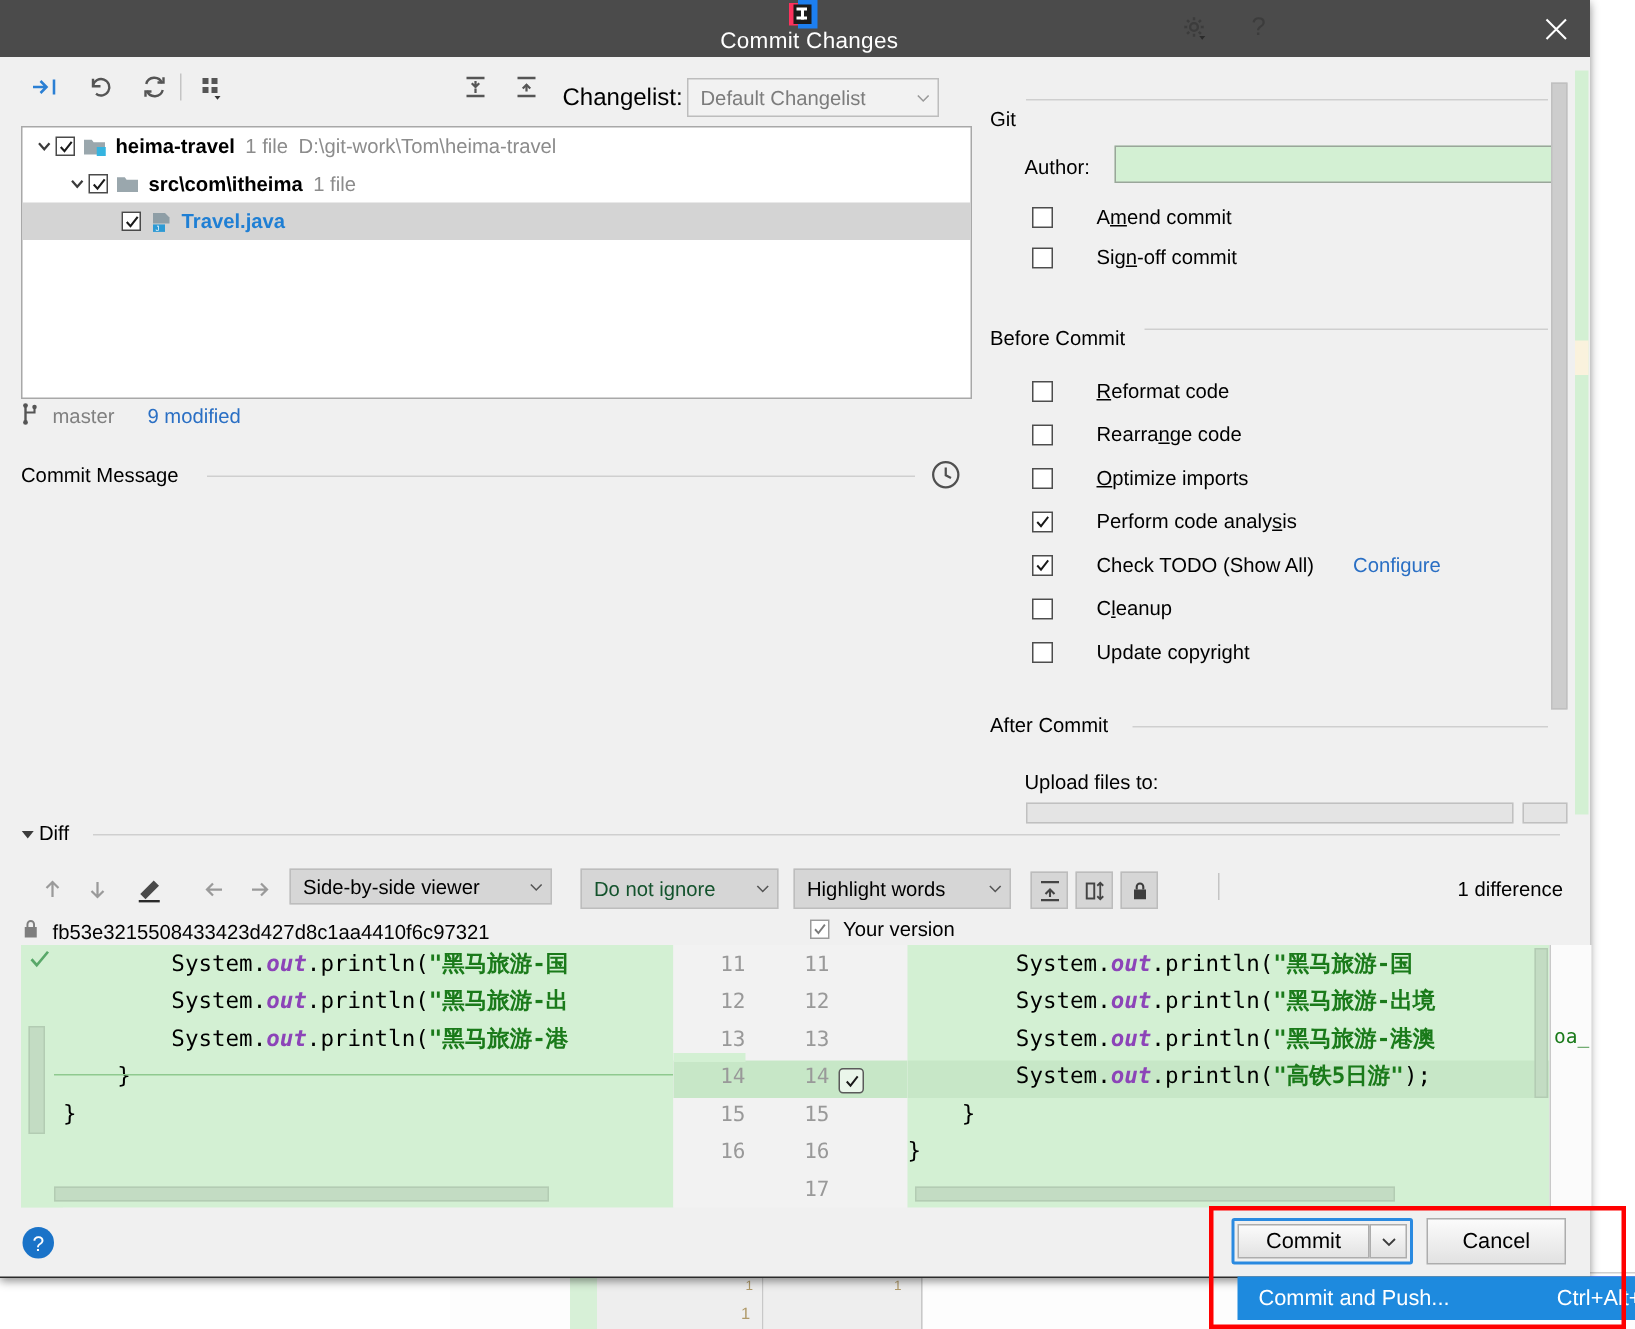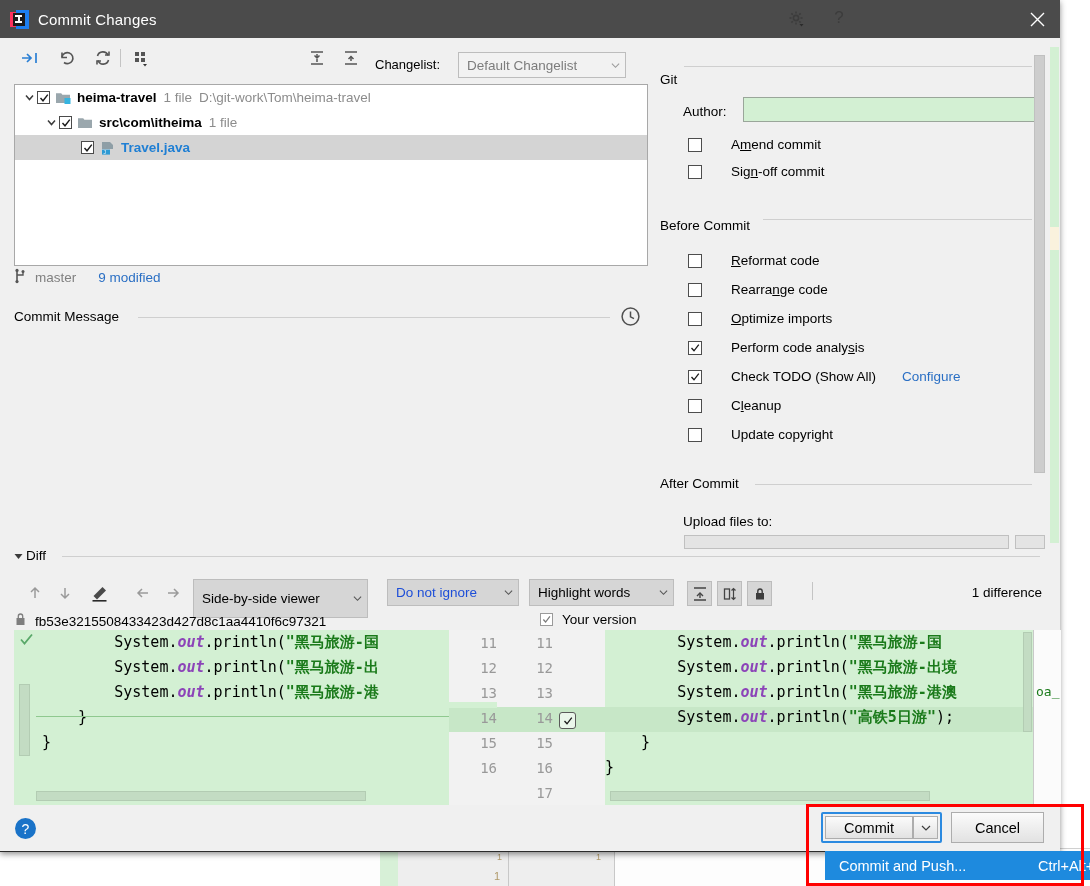--- a/index.html
+++ b/index.html
@@ -19,37 +19,37 @@
   #bg-num2{position:absolute;left:494px;top:870px;font-size:11px;color:#b09a6a;}
   #bg-num3{position:absolute;left:596px;top:852px;font-size:9px;color:#b09a6a;}
   #bg-line{position:absolute;left:890px;top:851px;width:200px;height:2px;background:#1414dd;}
   #bg-line2{position:absolute;left:890px;top:858px;width:200px;height:1px;background:#2222cc;}
   #bg-dot1{position:absolute;left:1029px;top:849px;width:4px;height:4px;background:#1414dd;}
   #bg-dot2{position:absolute;left:1080px;top:855px;width:4px;height:4px;background:#3333cc;}
 
   
   #dialog{position:absolute;left:0;top:0;width:1060px;height:851px;background:#f0f0f0;
           box-shadow:0 2px 6px rgba(0,0,0,.45);border-bottom:1px solid #2b2b2b;}
-  .titlebar{height:38px;background:#4b4b4b;color:#fff;display:flex;align-items:center;padding:0 0 0 10px;}
+  .titlebar{height:38px;background:#4b4b4b;color:#fff;display:flex;align-items:center;padding:0 0 0 10px;flex-direction:column;}
   .titlebar .ttl{font-size:15px;margin-left:9px;letter-spacing:.2px;}
   .ij-icon{width:19px;height:19px;position:relative;flex:0 0 auto;}
   .ij-icon .b1{position:absolute;left:0;top:2px;width:9px;height:15px;background:#fe315d;}
   .ij-icon .b2{position:absolute;left:6px;top:0;width:13px;height:19px;background:#1d7ff0;}
   .ij-icon .b3{position:absolute;left:3px;top:3px;width:12px;height:13px;background:#1b1b1b;}
   .ij-icon .b4{position:absolute;left:5px;top:5px;width:7px;height:2px;background:#fff;}
   .ij-icon .b5{position:absolute;left:8px;top:6px;width:2px;height:7px;background:#fff;}
   .ij-icon .b6{position:absolute;left:5px;top:11px;width:7px;height:2px;background:#fff;}
   .closebtn{position:absolute;right:0;top:0;width:46px;height:38px;display:flex;align-items:center;justify-content:center;cursor:default;}
   .closebtn svg{display:block;}
 
   
   .toolbar{position:absolute;left:0;top:38px;width:1060px;height:39px;}
   .tbtn{position:absolute;top:7px;width:26px;height:25px;display:flex;align-items:center;justify-content:center;cursor:default;}
   .tsep{position:absolute;top:11px;width:1px;height:18px;background:#c4c4c4;}
-  .lbl-changelist{position:absolute;left:375px;top:57px;font-size:13px;color:#000;}
+  .lbl-changelist{position:absolute;left:375px;top:57px;font-size:16px;color:#000;}
   .combo{position:absolute;box-sizing:border-box;border:1px solid #bdbdbd;background:#f2f2f2;
          display:flex;align-items:center;justify-content:space-between;padding:0 5px 0 8px;cursor:default;}
   .combo .txt{color:#7c7c7c;font-size:13.5px;white-space:nowrap;overflow:hidden;}
   .chev{width:9px;height:9px;flex:0 0 auto;}
 
   
   .tree{position:absolute;left:14px;top:84px;width:632px;height:180px;background:#fff;border:1px solid #a8a8a8;overflow:hidden;}
   .trow{display:flex;align-items:center;height:25px;padding-left:6px;white-space:nowrap;}
   .trow.sel{background:#d4d4d4;align-items:center;}
   .arrow{width:16px;height:16px;flex:0 0 auto;display:flex;align-items:center;justify-content:center;}
@@ -384,28 +384,28 @@
           <path d="M13 8 H3 M7 4 L3 8 L7 12" stroke="#9a9a9a" stroke-width="1.5" fill="none"></path>
         </svg>
     </span>
     <span class="dbtn" style="left:160px">
       <svg width="16" height="16" viewBox="0 0 16 16">
           <path d="M3 8 H13 M9 4 L13 8 L9 12" stroke="#9a9a9a" stroke-width="1.5" fill="none"></path>
         </svg>
     </span>
   </div>
 
-  <span class="combo" style="left:193px;top:579px;width:175px;height:39px;background:#d6d6d6;">
+  <span class="combo" style="left:193px;top:579px;width:175px;height:24px;background:#d6d6d6;">
     <span class="txt" style="color:#000">Side-by-side viewer</span>
     <svg class="chev" viewBox="0 0 10 10">
         <path d="M1 3 L5 7 L9 3" stroke="#555" stroke-width="1.2" fill="none"></path>
       </svg>
   </span>
   <span class="combo" style="left:387px;top:579px;width:132px;height:27px;background:#d6d6d6;">
-    <span class="txt" style="color:#1d4ed8">Do not ignore</span>
+    <span class="txt" style="color:#14532d">Do not ignore</span>
     <svg class="chev" viewBox="0 0 10 10">
         <path d="M1 3 L5 7 L9 3" stroke="#555" stroke-width="1.2" fill="none"></path>
       </svg>
   </span>
   <span class="combo" style="left:529px;top:579px;width:145px;height:27px;background:#d6d6d6;">
     <span class="txt" style="color:#000">Highlight words</span>
     <svg class="chev" viewBox="0 0 10 10">
         <path d="M1 3 L5 7 L9 3" stroke="#555" stroke-width="1.2" fill="none"></path>
       </svg>
   </span>

